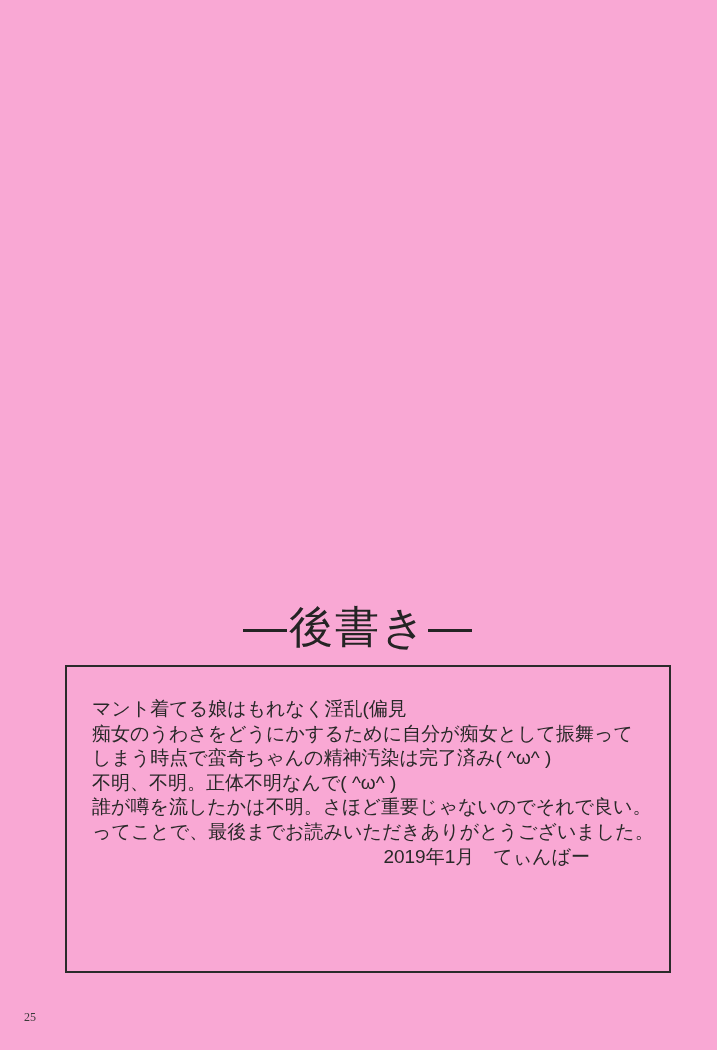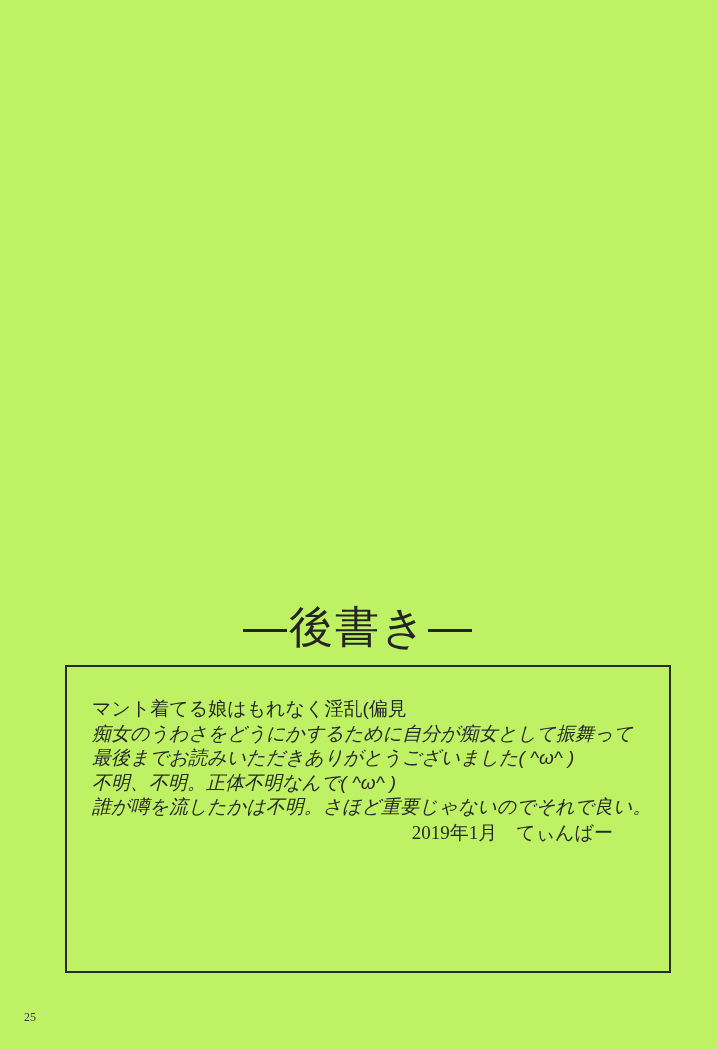--- a/index.html
+++ b/index.html
@@ -6,53 +6,52 @@
   html, body { margin: 0; padding: 0; }
   body {
     width: 717px; height: 1050px;
     background: #ffffff;
     font-family: "Liberation Sans", "DejaVu Sans", sans-serif;
     color: #2a2a2a;
   }
   .sheet {
     position: relative;
     width: 717px; height: 1050px;
-    background: #bef264;
+    background: #f9a8d4;
     overflow: hidden;
   }
   .afterword-title {
     position: absolute;
     top: 598px; left: 0; width: 717px;
     text-align: center;
     font-size: 44px;
     font-weight: 500;
     letter-spacing: 2px;
     color: #242424;
     white-space: nowrap;
   }
   .afterword-box {
     position: absolute;
     left: 65px; top: 665px;
     width: 606px; height: 308px;
     border: 2px solid #2b2b2b;
-    padding: 30px 4px 0 25px;
+    padding: 30px 27px 0 25px;
     font-size: 19px;
     line-height: 24.5px;
     color: #282828;
   }
   .afterword-box p { margin: 0; }
-  .para-2 { margin-top: 17px; font-style: italic; }
+  .para-2 { margin-top: 17px; }
   .para-3 { margin-top: 26px; }
   .line { display: block; white-space: nowrap; }
   .signature {
     margin-top: 1px;
     text-align: right;
     padding-right: 52px;
     white-space: nowrap;
-    font-family: Liberation Serif, serif;
   }
   .page-number {
     position: absolute;
     left: 24px; top: 1010px;
     font-size: 12px;
     font-family: "Liberation Serif", "DejaVu Serif", serif;
     color: #3a3a3a;
   }
 </style>
 </head>
@@ -63,26 +62,27 @@
   <div class="afterword-title">—後書き—</div>
 
   <div class="afterword-box">
 
     <p>
       <span class="line">マント着てる娘はもれなく淫乱(偏見</span>
     </p>
 
     <p class="para-2">
       <span class="line">痴女のうわさをどうにかするために自分が痴女として振舞って</span>
-      <span class="line">最後までお読みいただきありがとうございました( ^ω^ )</span>
+      <span class="line">しまう時点で蛮奇ちゃんの精神汚染は完了済み( ^ω^ )</span>
       <span class="line">不明、不明。正体不明なんで( ^ω^ )</span>
       <span class="line">誰が噂を流したかは不明。さほど重要じゃないのでそれで良い。</span>
     </p>
 
     <p class="para-3">
+      <span class="line">ってことで、最後までお読みいただきありがとうございました。</span>
     </p>
 
     <div class="signature">2019年1月　てぃんばー</div>
 
   </div>
 
   <div class="page-number">25</div>
 
 </div>
 

